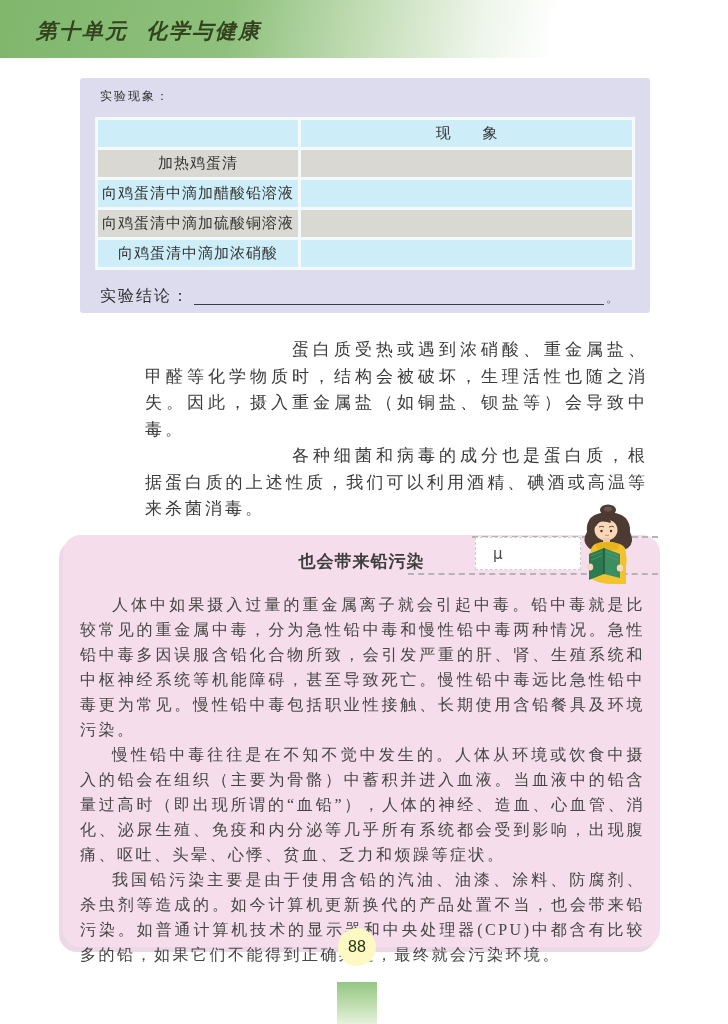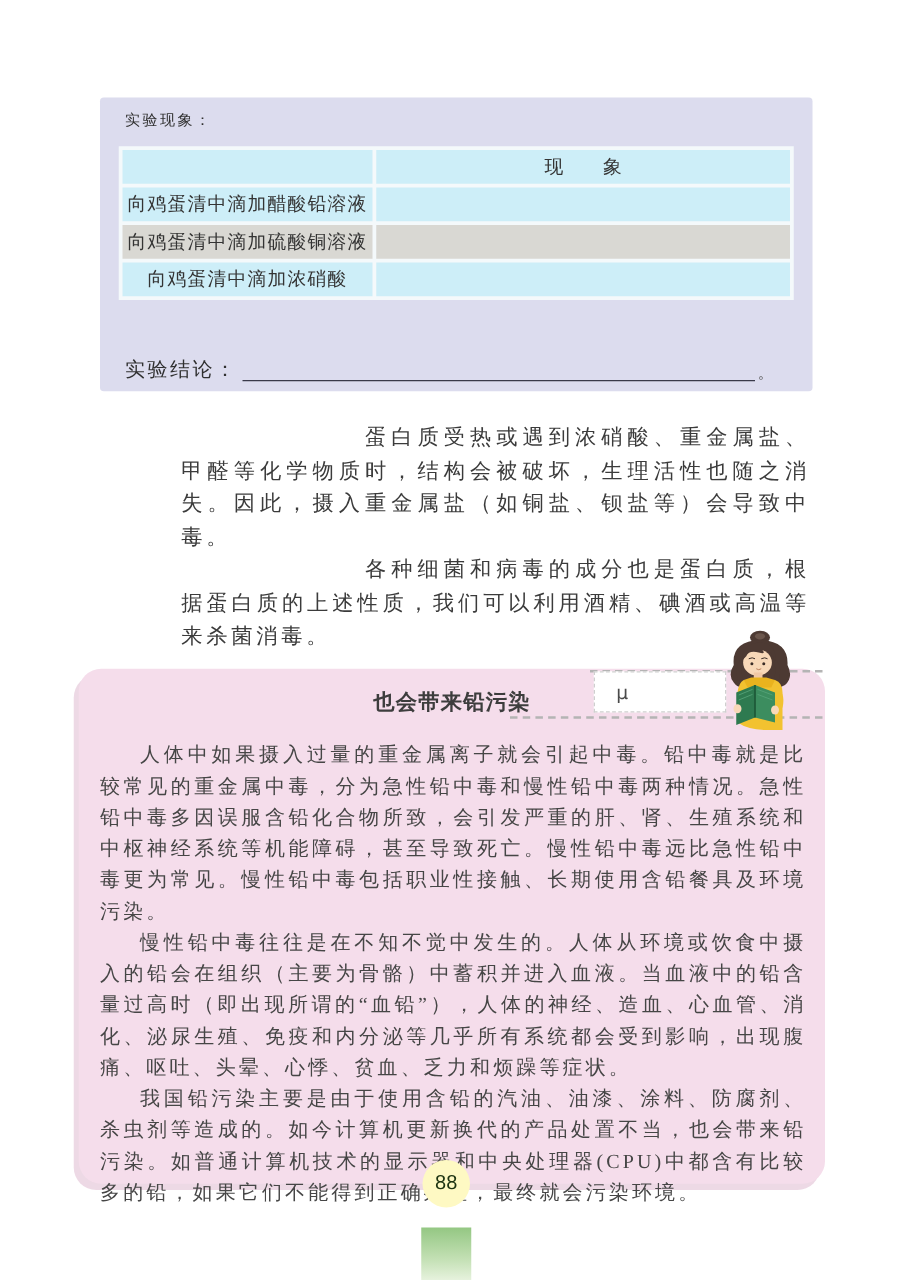--- a/index.html
+++ b/index.html
@@ -196,28 +196,37 @@
     font-family: "Liberation Sans", sans-serif;
     font-size: 16px;
     color: #1e3512;
   }
 </style>
 </head>
 <body>
 
 <div class="page">
 
+  <div class="header-band">
+    <div class="header-title">
+      <span class="unit">第十单元</span><span>化学与健康</span>
+    </div>
+  </div>
 
   <div class="exp-panel">
     <div class="exp-label">实验现象：</div>
 
     <div class="exp-table">
       <div class="exp-row">
         <div class="exp-cell c1 bg-cyan"></div>
         <div class="exp-cell c2 bg-cyan exp-head-label">现  象</div>
+      </div>
+      <div class="exp-row">
+        <div class="exp-cell c1 bg-gray">加热鸡蛋清</div>
+        <div class="exp-cell c2 bg-gray"></div>
       </div>
       <div class="exp-row">
         <div class="exp-cell c1 bg-cyan">向鸡蛋清中滴加醋酸铅溶液</div>
         <div class="exp-cell c2 bg-cyan"></div>
       </div>
       <div class="exp-row">
         <div class="exp-cell c1 bg-gray">向鸡蛋清中滴加硫酸铜溶液</div>
         <div class="exp-cell c2 bg-gray"></div>
       </div>
       <div class="exp-row">

